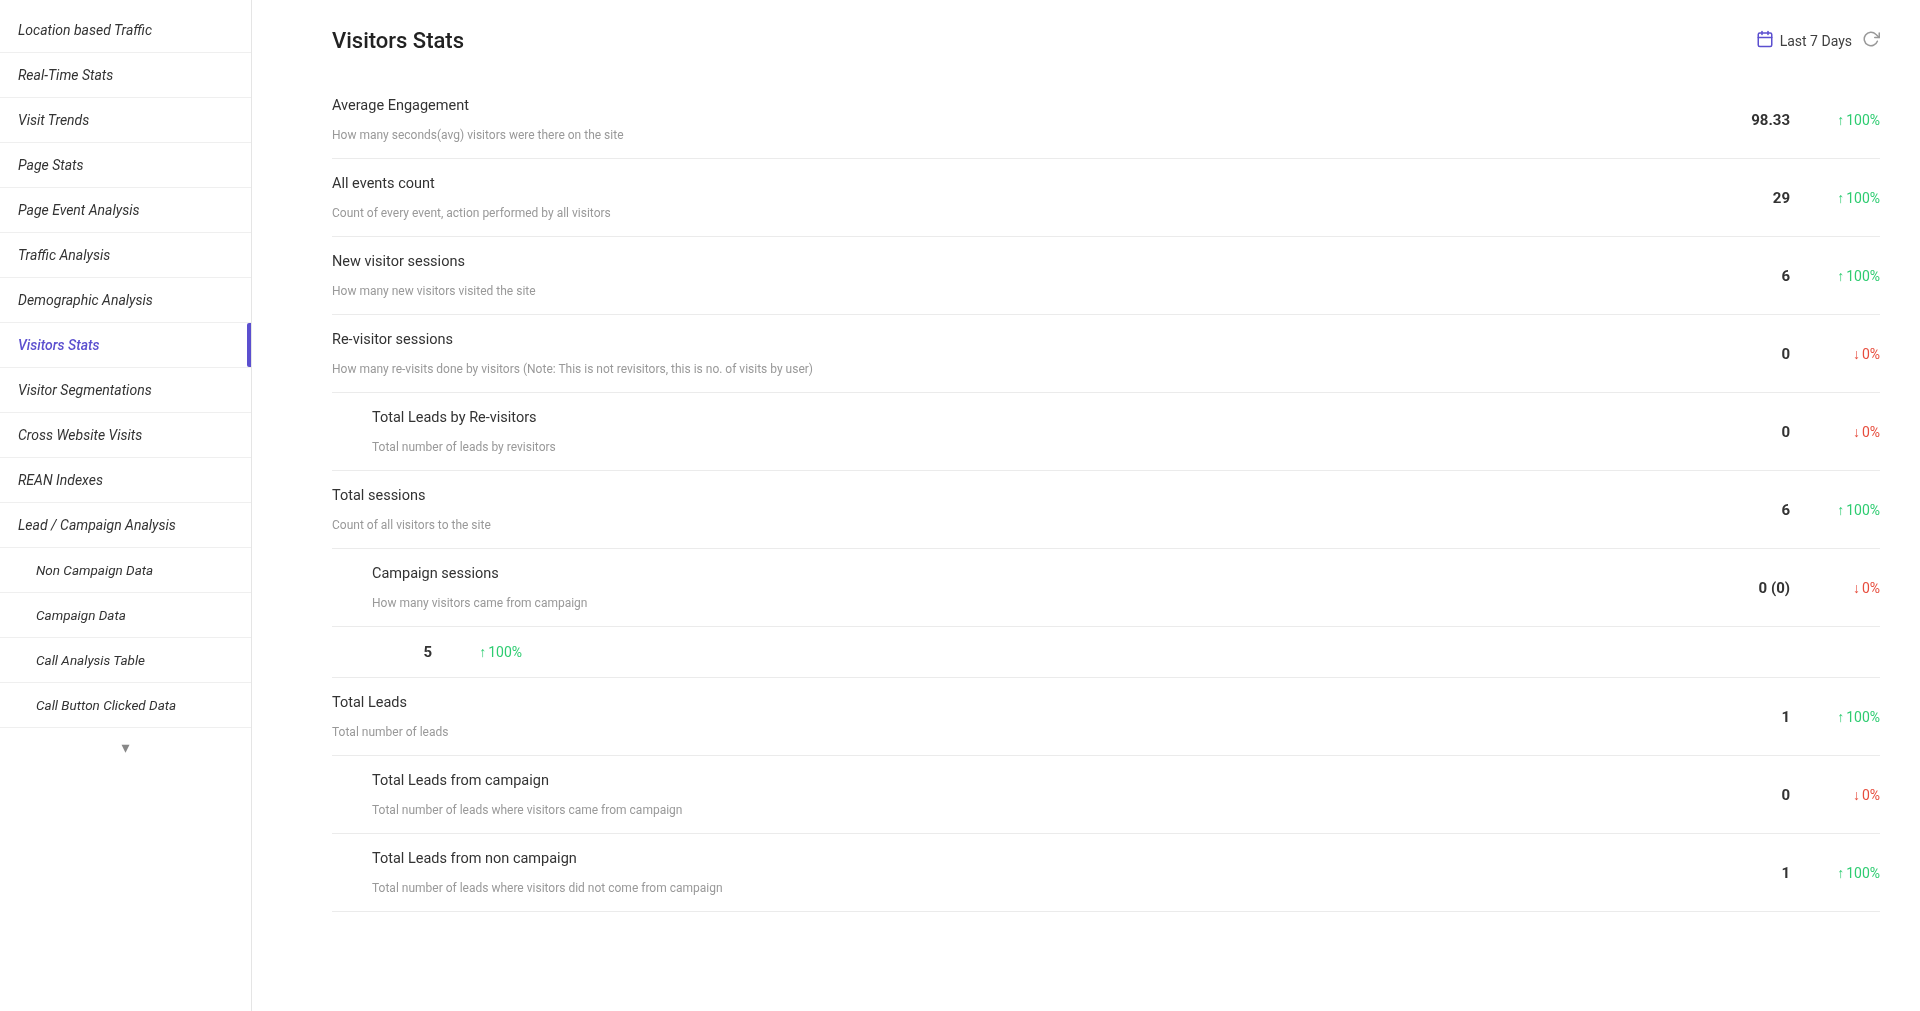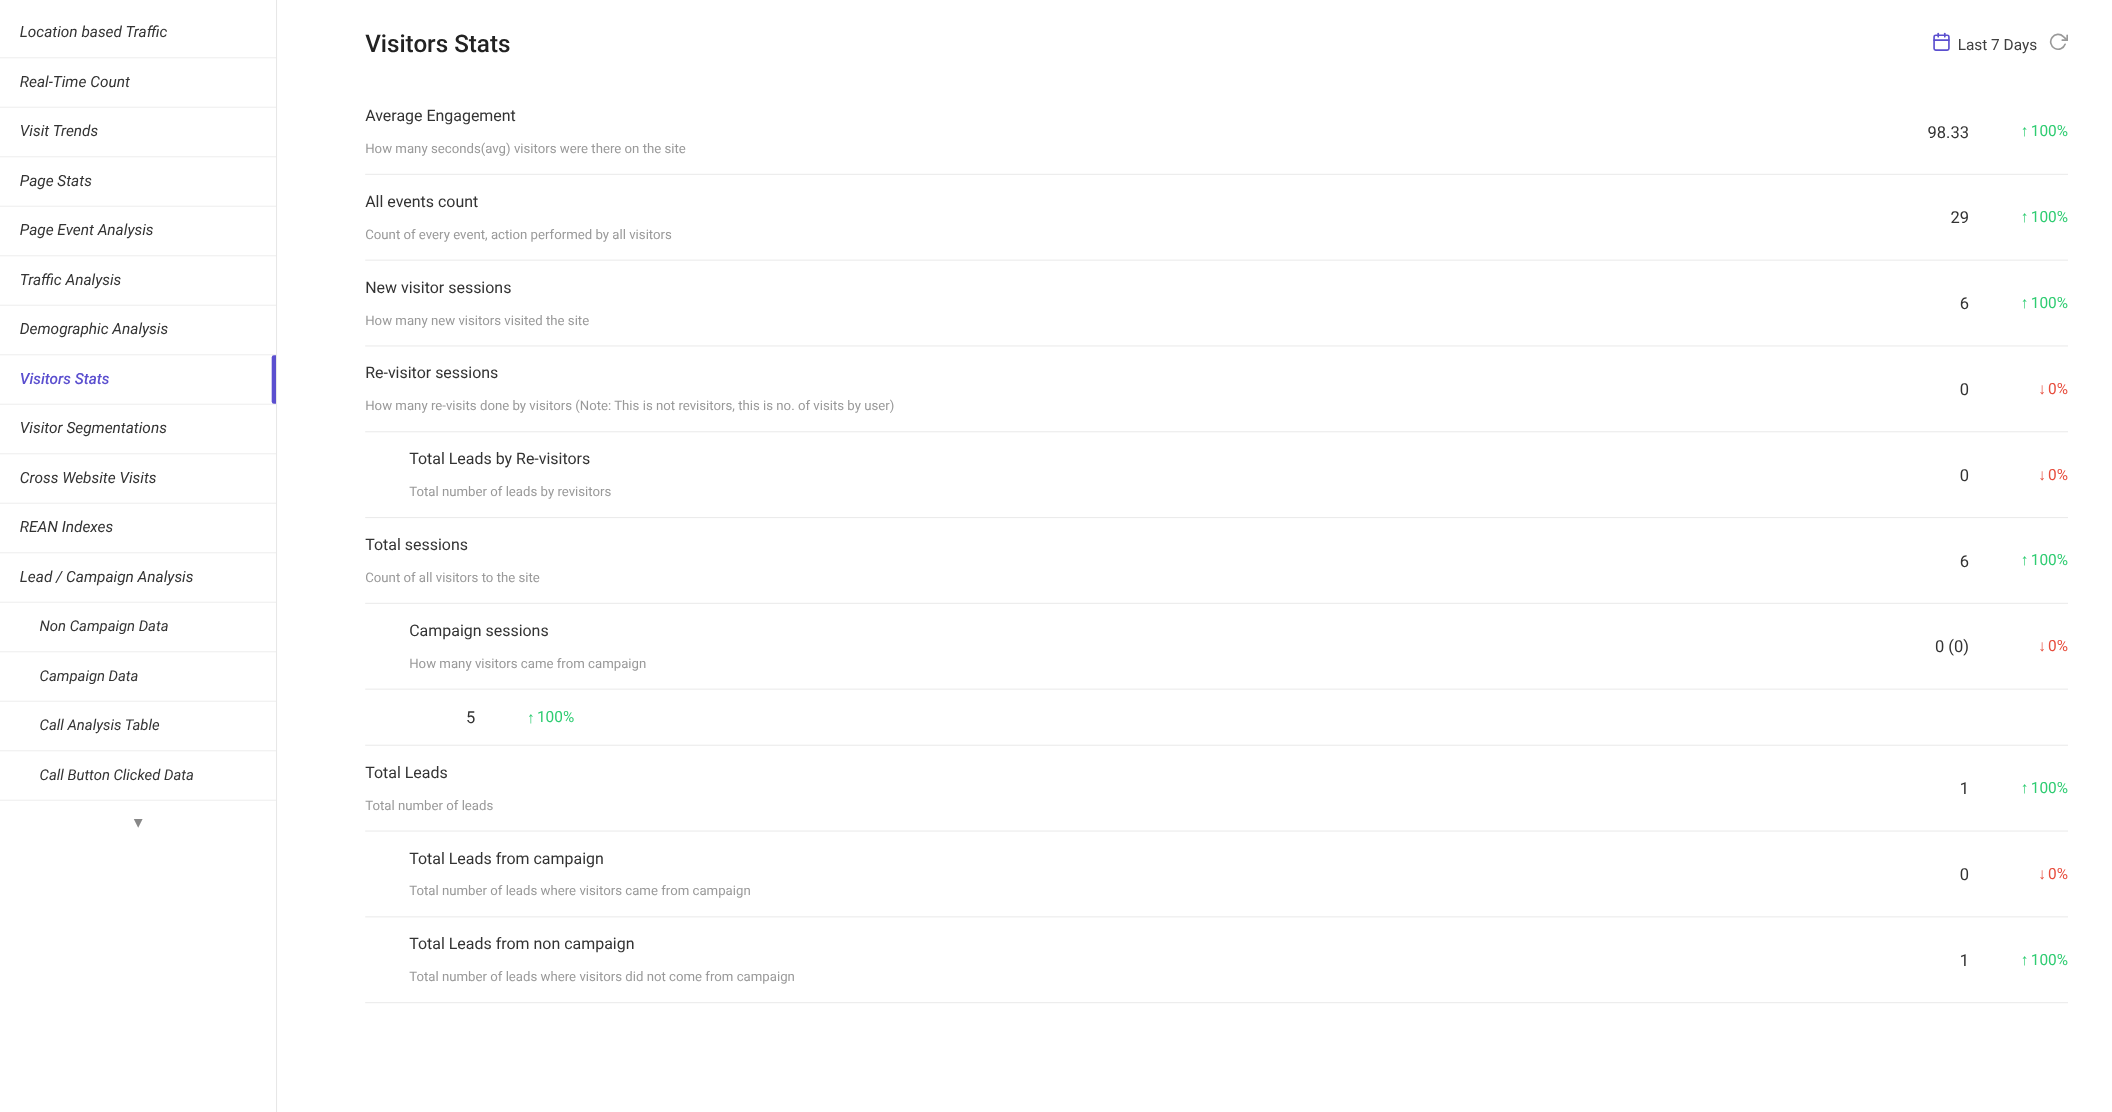--- a/index.html
+++ b/index.html
@@ -112,21 +112,21 @@
     .stat-desc {
       font-size: 12px;
       color: #999;
       margin-top: 14px;
     }
     .stat-value {
       width: 100px;
       text-align: right;
       font-size: 15px;
       color: #333;
-      font-weight: 400;
+      font-weight: 700;
     }
     .stat-change {
       width: 90px;
       text-align: right;
       font-size: 14px;
       display: flex;
       align-items: center;
       justify-content: flex-end;
       gap: 2px;
     }
@@ -138,21 +138,21 @@
     .stat-row.indented .stat-info {
       padding-left: 40px;
     }
   </style>
 </head>
 <body>
 
 <div id="sidebar">
 
 <div class="sidebar-item">Location based Traffic</div>
-    <div class="sidebar-item">Real-Time Count</div>
+    <div class="sidebar-item">Real-Time Stats</div>
     <div class="sidebar-item">Visit Trends</div>
     <div class="sidebar-item">Page Stats</div>
     <div class="sidebar-item">Page Event Analysis</div>
     <div class="sidebar-item">Traffic Analysis</div>
     <div class="sidebar-item">Demographic Analysis</div>
     <div class="sidebar-item active">Visitors Stats</div>
     <div class="sidebar-item">Visitor Segmentations</div>
     <div class="sidebar-item">Cross Website Visits</div>
     <div class="sidebar-item">REAN Indexes</div>
     <div class="sidebar-item">Lead / Campaign Analysis</div>

